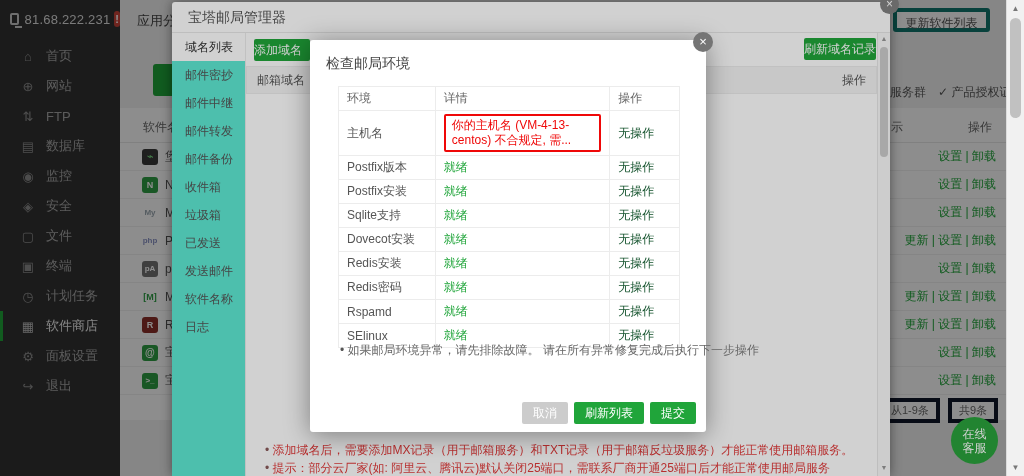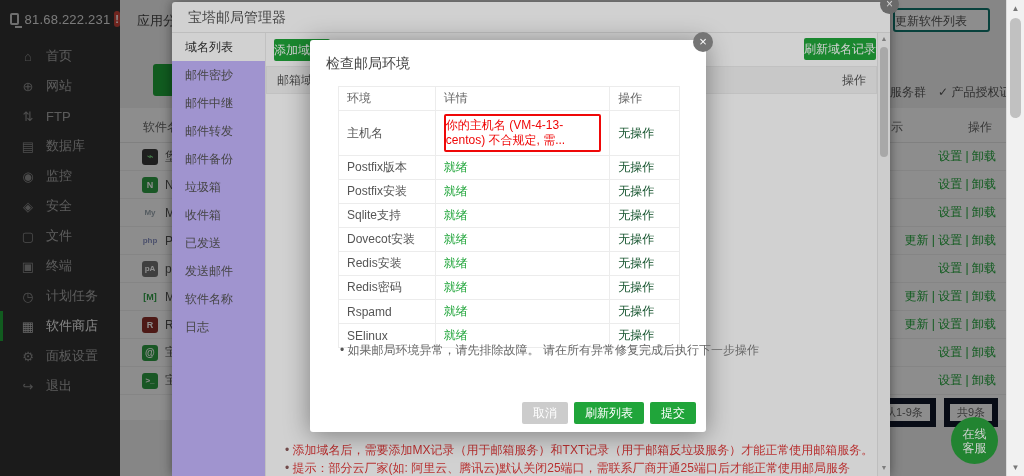--- a/index.html
+++ b/index.html
@@ -17,54 +17,54 @@
   .sb-menu{margin-top:14px}
   .sb-item{height:30px;display:flex;align-items:center;padding-left:17px;color:#a6a6a6;font-size:13px;border-left:3px solid transparent;cursor:pointer}
   .sb-item .ic{width:16px;margin-right:10px;font-size:13px;color:#8d8d8d;text-align:center;flex:none}
   .sb-item.active{border-left-color:#20a53a;color:#ededed}
   .sb-item.active .ic{color:#bdbdbd}
 
   
   .page{position:absolute;left:120px;top:0;width:886px;height:476px;z-index:1}
   .cat-label{position:absolute;left:17px;top:12px;font-size:13px;color:#444}
   .green-frag{position:absolute;left:33px;top:64px;width:26px;height:32px;background:#20a53a;border-radius:3px}
-  .update-btn{position:absolute;left:773px;top:8px;width:97px;height:24px;background:#fff;border:2px solid #0f766e;border-radius:3px;font-size:12px;color:#555;line-height:22px;cursor:pointer}
+  .update-btn{position:absolute;left:773px;top:8px;width:97px;height:24px;background:#fff;border:4px solid #0f766e;border-radius:3px;font-size:12px;color:#555;text-align:center;line-height:22px;cursor:pointer}
   .banner-right{position:absolute;left:770px;top:84px;width:118px;font-size:12px;color:#555;white-space:nowrap;overflow:hidden}
   .page-card{position:absolute;left:0;top:108px;width:886px;height:312px;background:#fff}
   .store-head{height:35px;border-bottom:1px solid #e8e8e8;position:relative;font-size:12px;color:#666}
   .store-head .h-name{position:absolute;left:23px;top:11px}
   .store-head .h-show{position:absolute;left:771px;top:11px}
   .store-head .h-op{position:absolute;left:848px;top:11px}
   .store-row{height:28px;display:flex;align-items:center;border-bottom:1px solid #f0f0f0;padding:0 10px 0 22px}
   .store-ic{width:16px;height:16px;border-radius:3px;font-size:9px;font-weight:bold;display:flex;align-items:center;justify-content:center;margin-right:7px;flex:none}
   .ic-1{background:#3a3a3a;color:#7ee787;font-size:11px}
   .ic-2{background:#2f9e44;color:#fff}
   .ic-3{background:transparent;color:#9aa7b0;font-size:8px}
   .ic-4{background:transparent;color:#8a93c4;font-size:8px}
   .ic-5{background:#737373;color:#fff;font-size:8px}
   .ic-6{background:transparent;color:#2f9e44;font-size:9px}
   .ic-7{background:#8c2f28;color:#fff}
   .ic-8{background:#2f9e44;color:#fff;font-size:10px}
   .ic-9{background:#2f9e44;color:#fff;font-size:8px}
   .store-label{font-size:12px;color:#555;width:22px;overflow:hidden;white-space:nowrap}
   .store-ops{margin-left:auto;font-size:12px;color:#20a53a;white-space:nowrap;cursor:pointer}
   .pagination{position:absolute;left:0;top:398px;width:878px;display:flex;justify-content:flex-end;gap:8px}
-  .pgbox{border:6px solid #0f172a;background:#fff;padding:1px 7px;font-size:11px;color:#666}
+  .pgbox{border:4px solid #0f172a;background:#fff;padding:1px 7px;font-size:11px;color:#666}
 
   
   .ov1{position:absolute;left:0;top:0;width:1006px;height:476px;background:rgba(0,0,0,.32);z-index:10}
   .ov2{position:absolute;left:0;top:0;width:1006px;height:476px;background:rgba(0,0,0,.18);z-index:30}
 
   
   .mid-layer{position:absolute;left:0;top:0;width:1006px;height:476px;z-index:20}
   .mmodal{position:absolute;left:172px;top:2px;width:718px;height:474px;background:#fff;border-radius:3px 3px 0 0;box-shadow:0 0 12px rgba(0,0,0,.45)}
   .mm-title{height:31px;line-height:31px;padding-left:16px;font-size:14px;color:#555;border-bottom:1px solid #e8e8e8}
   .mm-close{position:absolute;top:-7px;right:-9px;width:19px;height:19px;border-radius:50%;background:#828282;color:#fff;font-size:12px;line-height:18px;text-align:center;cursor:pointer}
   .mm-body{display:flex;height:443px}
-  .mm-tabs{width:94px;background:#c4b5fd;border-right:1px solid #ececec}
+  .mm-tabs{width:74px;background:#5eead4;border-right:1px solid #ececec}
   .mm-tab{height:28px;line-height:28px;padding-left:13px;font-size:12px;color:#555;cursor:pointer;white-space:nowrap}
   .mm-tab.active{background:#fff;color:#333}
   .mm-content{flex:1;position:relative}
   .gbtn{display:inline-block;background:#20a53a;color:#fff;font-size:12px;border-radius:2px;text-align:left;cursor:pointer}
   .add-btn{position:absolute;left:8px;top:6px;width:56px;height:22px;line-height:22px}
   .refresh-dns-btn{position:absolute;right:14px;top:5px;width:72px;height:22px;line-height:22px}
   .domain-head{position:absolute;left:0;top:33px;right:13px;height:28px;background:#f5f5f5;border:1px solid #ececec;font-size:12px;color:#555;line-height:26px;padding:0 10px;display:flex;justify-content:space-between}
   .mm-notes{position:absolute;left:19px;top:408px;width:560px}
   .mm-note{font-size:12px;color:#e03a3a;line-height:18px;white-space:nowrap}
   .mm-note::before{content:"•  ";color:#8a5a5a}
@@ -79,21 +79,21 @@
   .cmodal{position:absolute;left:310px;top:40px;width:396px;height:392px;background:#fff;border-radius:3px;box-shadow:0 3px 26px rgba(0,0,0,.4);z-index:40}
   .cm-title{padding:15px 0 0 16px;font-size:14px;color:#444}
   .cm-close{position:absolute;top:-8px;right:-7px;width:20px;height:20px;border-radius:50%;background:#757575;color:#fff;text-align:center;line-height:19px;font-size:13px;cursor:pointer}
   .cm-table{position:absolute;left:28px;top:46px;width:342px;border-collapse:collapse;font-size:12px;color:#555}
   .cm-table th,.cm-table td{border:1px solid #ececec;text-align:left;font-weight:normal;padding:0 8px}
   .cm-table th{height:24px;color:#666}
   .cm-table td{height:24px}
   .col-env{width:97px}.col-detail{width:175px}.col-op{width:70px}
   .ready{color:#20a53a}
   .opcell{color:#14532d}
-  .redbox{border:2px solid #ef0808;border-radius:2px;color:#ef0808;padding:2px 0;line-height:15px;margin:3px 0;font-size:12px}
+  .redbox{border:2px solid #ef0808;border-radius:2px;color:#ef0808;padding:2px 6px;line-height:15px;margin:3px 0;font-size:12px}
   .cm-note{position:absolute;left:30px;top:302px;font-size:12px;color:#666;white-space:nowrap}
   .cm-note::before{content:"•   ";color:#555}
   .cm-footer{position:absolute;right:10px;bottom:8px;display:flex;gap:6px}
   .cm-btn{height:22px;line-height:22px;padding:0 11px;font-size:12px;border-radius:2px;color:#fff;cursor:pointer}
   .btn-cancel{background:#ccc}
   .btn-green{background:#20a53a}
 
   
   .bscroll{position:absolute;right:0;top:0;width:18px;height:476px;background:#f1f1f1;border-left:1px solid #dcdcdc;z-index:50}
   .bscroll .arr{position:absolute;left:0;right:0;text-align:center;font-size:8px;color:#777}
@@ -235,22 +235,22 @@
     <div class="mmodal">
       <div class="mm-title">宝塔邮局管理器</div>
       <div class="mm-close">×</div>
       <div class="mm-body">
         <div class="mm-tabs">
           <div class="mm-tab active">域名列表</div>
           <div class="mm-tab">邮件密抄</div>
           <div class="mm-tab">邮件中继</div>
           <div class="mm-tab">邮件转发</div>
           <div class="mm-tab">邮件备份</div>
+          <div class="mm-tab">收件箱</div>
           <div class="mm-tab">垃圾箱</div>
-          <div class="mm-tab">收件箱</div>
           <div class="mm-tab">已发送</div>
           <div class="mm-tab">发送邮件</div>
           <div class="mm-tab">软件名称</div>
           <div class="mm-tab">日志</div>
         </div>
         <div class="mm-content">
           <div class="gbtn add-btn">添加域名</div>
           <div class="gbtn refresh-dns-btn">刷新域名记录</div>
           <div class="domain-head">
             <span>邮箱域名</span>

